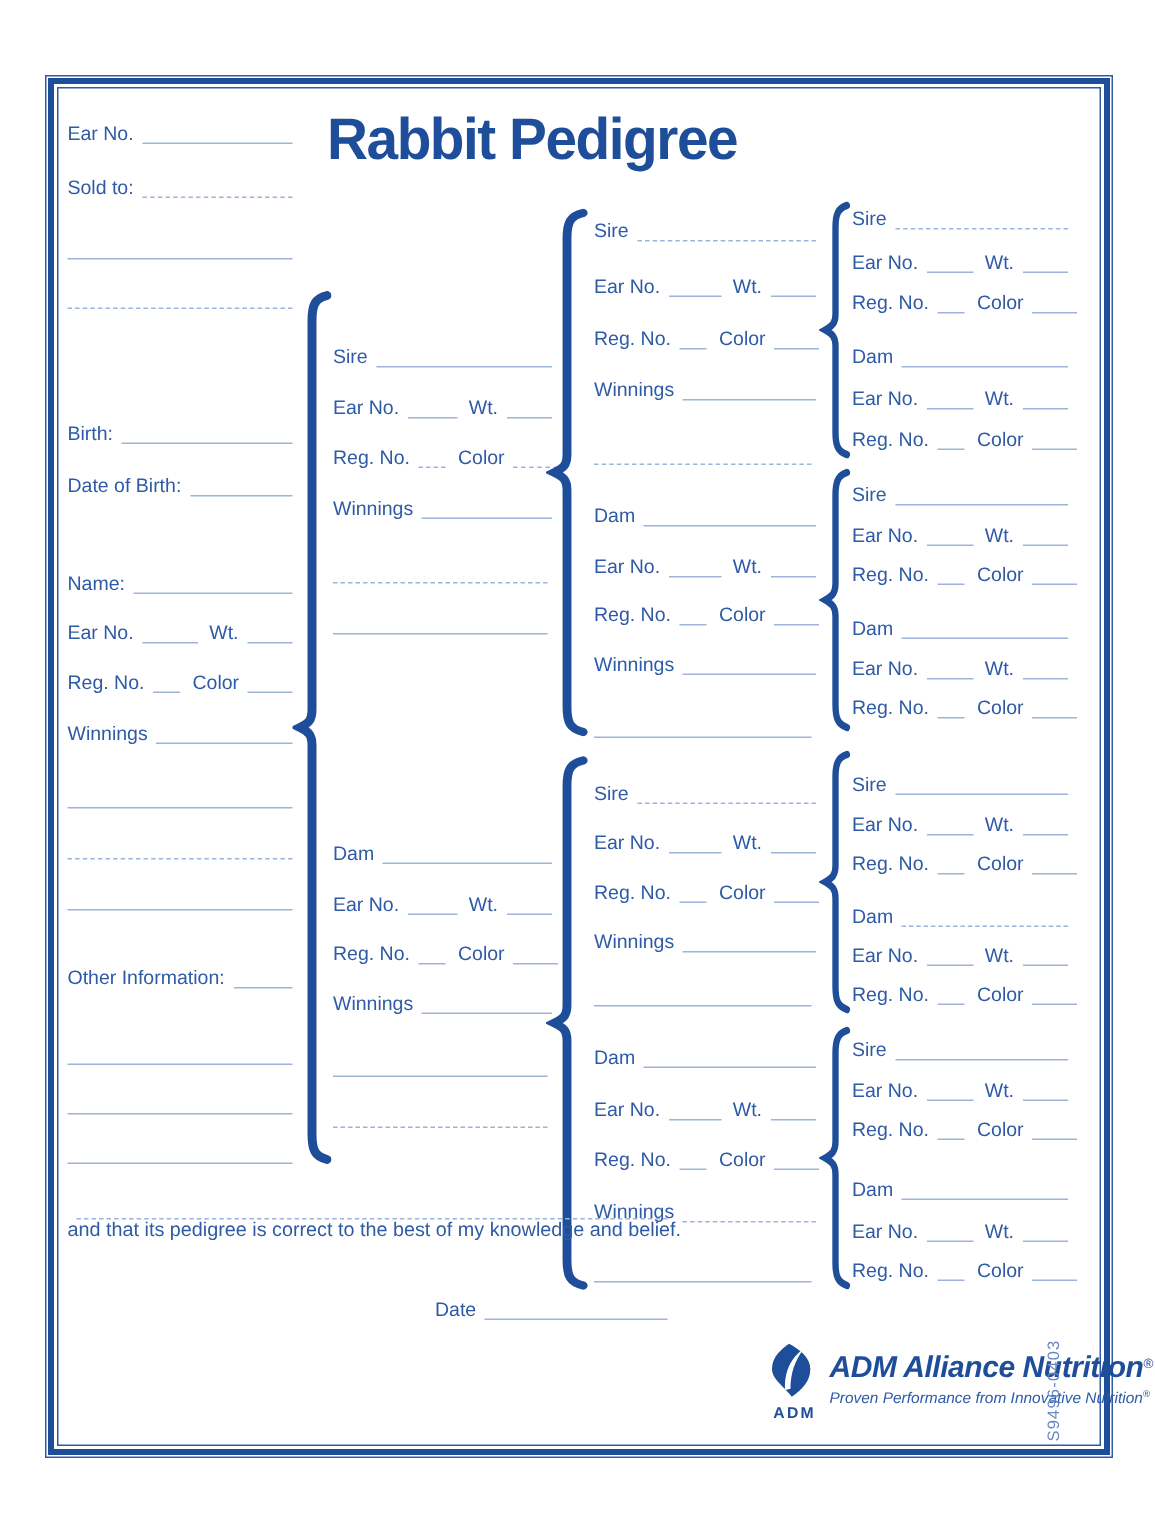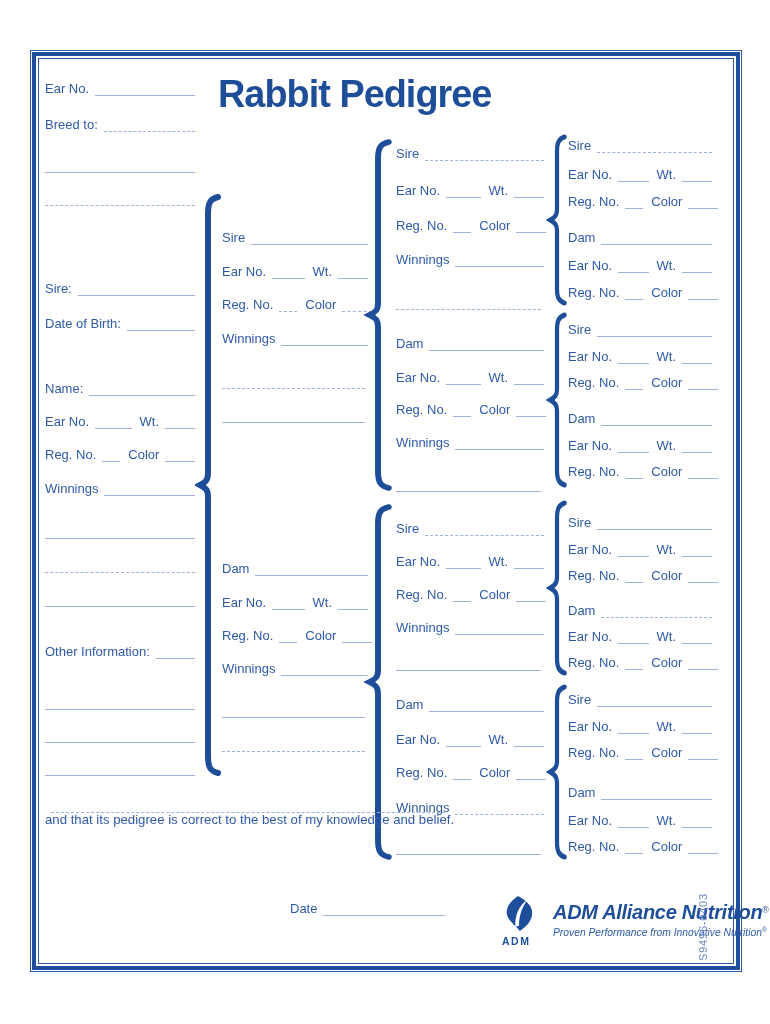--- a/index.html
+++ b/index.html
@@ -28,21 +28,21 @@
   .dot{border-bottom-style:dashed;border-bottom-width:1px;}
 
   .br{position:absolute;}
   .br svg{display:block;}
 
   .cert{position:absolute;left:45px;font-size:13.2px;color:var(--label);white-space:nowrap;}
 
   .foot{position:absolute;left:45px;font-size:12px;color:var(--label);white-space:nowrap;}
   .foot sup{font-size:8px;}
 
-  .adm-logo{position:absolute;left:502px;top:895px;width:42px;text-align:left;color:var(--ink);}
+  .adm-logo{position:absolute;left:502px;top:895px;width:42px;text-align:right;color:var(--ink);}
   .adm-logo .adm-txt{font-size:10.5px;font-weight:bold;letter-spacing:1.5px;margin-top:-1px;}
 
   .brandbox{position:absolute;left:553px;top:901px;color:var(--ink);white-space:nowrap;}
   .brand{font-size:20px;font-weight:bold;letter-spacing:-.3px;font-style:italic;}
   .brandbox sup{font-size:9px;}
   .tagline{font-size:10.3px;font-style:italic;margin-top:2px;color:var(--label);}
   .tagline sup{font-size:6.5px;}
 
   .code{position:absolute;left:697px;top:866px;height:95px;writing-mode:vertical-rl;transform:rotate(180deg);font-size:11px;letter-spacing:.8px;color:var(--code);}
 </style>
@@ -57,32 +57,32 @@
     </div>
   </div>
 
   <div class="title">Rabbit Pedigree</div>
 
   <div class="r" style="left:45px;top:80px;width:150px">
     <span class="l">Ear No.</span>
       <span class="ln"></span>
   </div>
   <div class="r" style="left:45px;top:116px;width:150px">
-    <span class="l">Breed to:</span>
+    <span class="l">Sold to:</span>
       <span class="ln dot"></span>
   </div>
   <div class="r" style="left:45px;top:157px;width:150px">
       <span class="ln ln0"></span>
     </div>
   <div class="r" style="left:45px;top:190px;width:150px">
       <span class="ln ln0 dot"></span>
     </div>
 
   <div class="r" style="left:45px;top:280px;width:150px">
-    <span class="l">Sire:</span>
+    <span class="l">Birth:</span>
       <span class="ln"></span>
   </div>
   <div class="r" style="left:45px;top:315px;width:150px">
     <span class="l">Date of Birth:</span>
       <span class="ln"></span>
   </div>
   <div class="r" style="left:45px;top:380px;width:150px">
     <span class="l">Name:</span>
       <span class="ln"></span>
   </div>
@@ -442,21 +442,21 @@
     <span class="l">Reg. No.</span>
       <span class="ln"></span>
       <span class="l l2">Color</span>
       <span class="ln sh"></span>
   </div>
 
   <div class="r cert" style="top:797px;width:400px">
       <span class="ln dot"></span>
   </div>
   <div class="cert" style="top:812px">and that its pedigree is correct to the best of my knowledge and belief.</div>
-  <div class="r" style="left:290px;top:900px;width:155px">
+  <div class="r" style="left:290px;top:864px;width:155px">
     <span class="l">Date</span>
       <span class="ln"></span>
   </div>
 
 
   <div class="adm-logo">
     <svg width="34" height="37" viewBox="0 0 36 42">
       <path d="M17 1 C26 6 33 12 33 20 C33 30 26 36 19 41 C14 34 4 28 4 20 C4 11 11 5 17 1 Z" fill="#1e4e99"></path>
       <path d="M14 36 C13 25 17 12 28 5 C21 14 18 24 18 35 Z" fill="#ffffff"></path>
     </svg>

